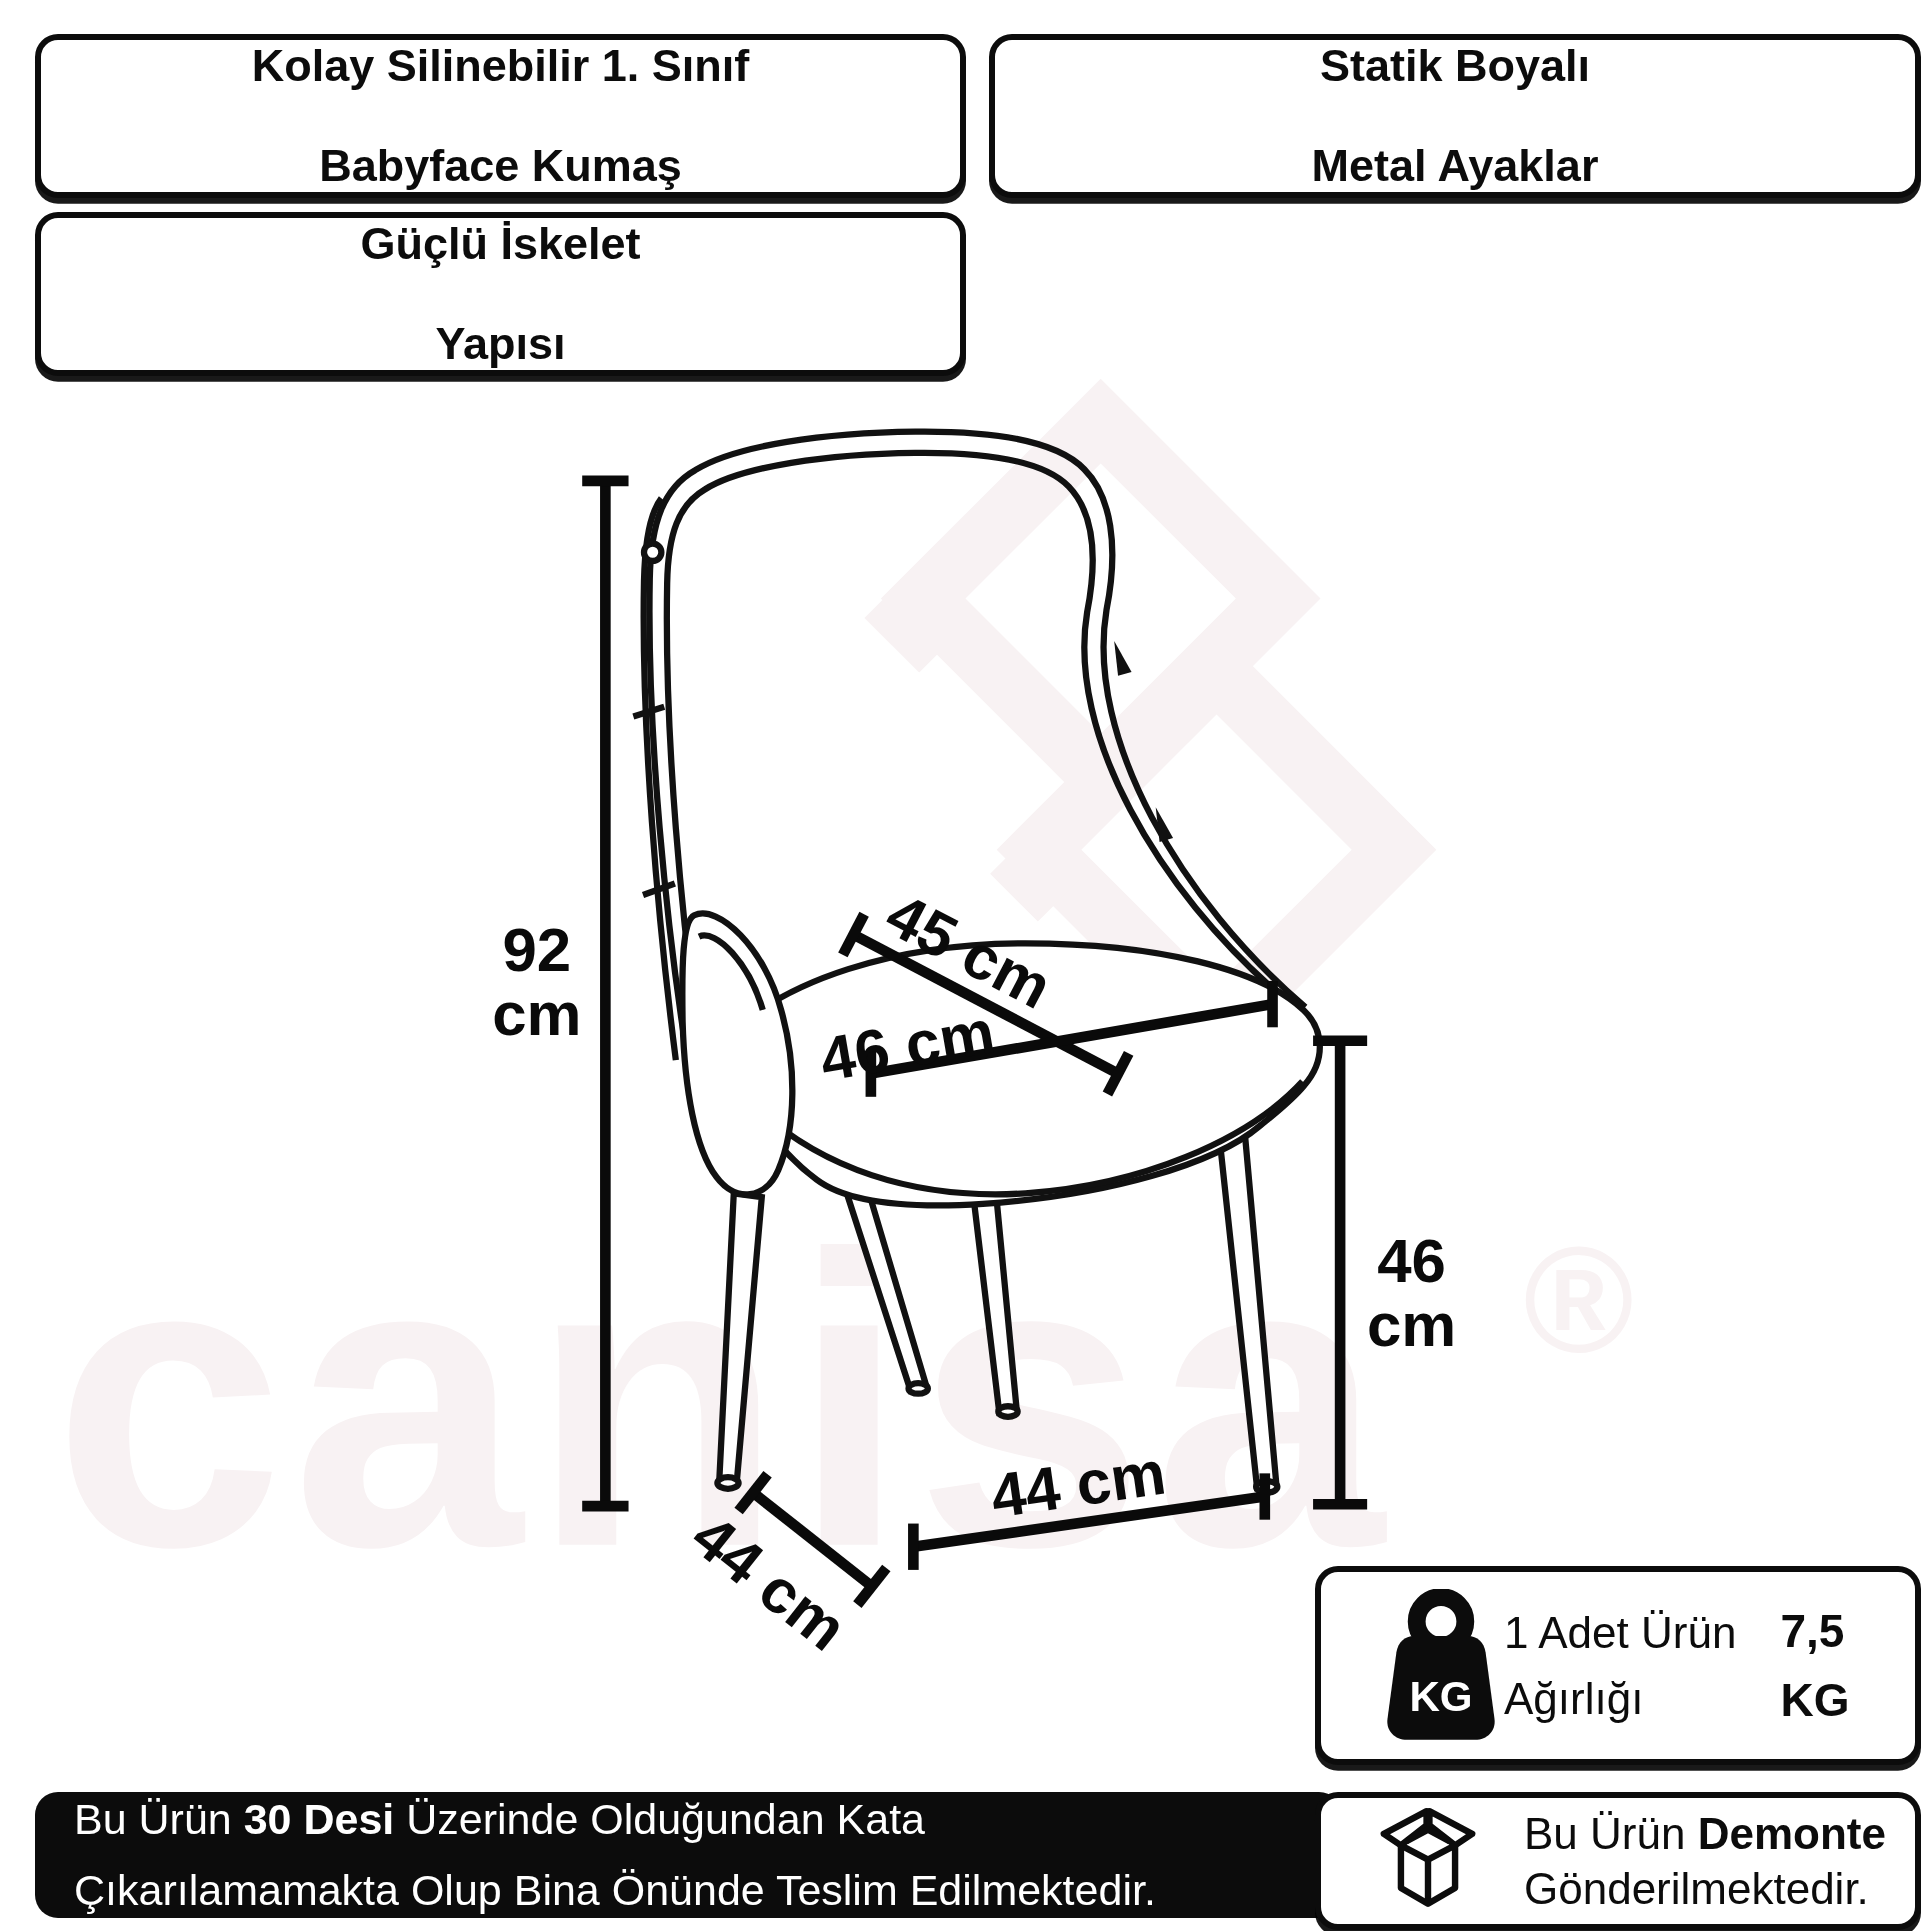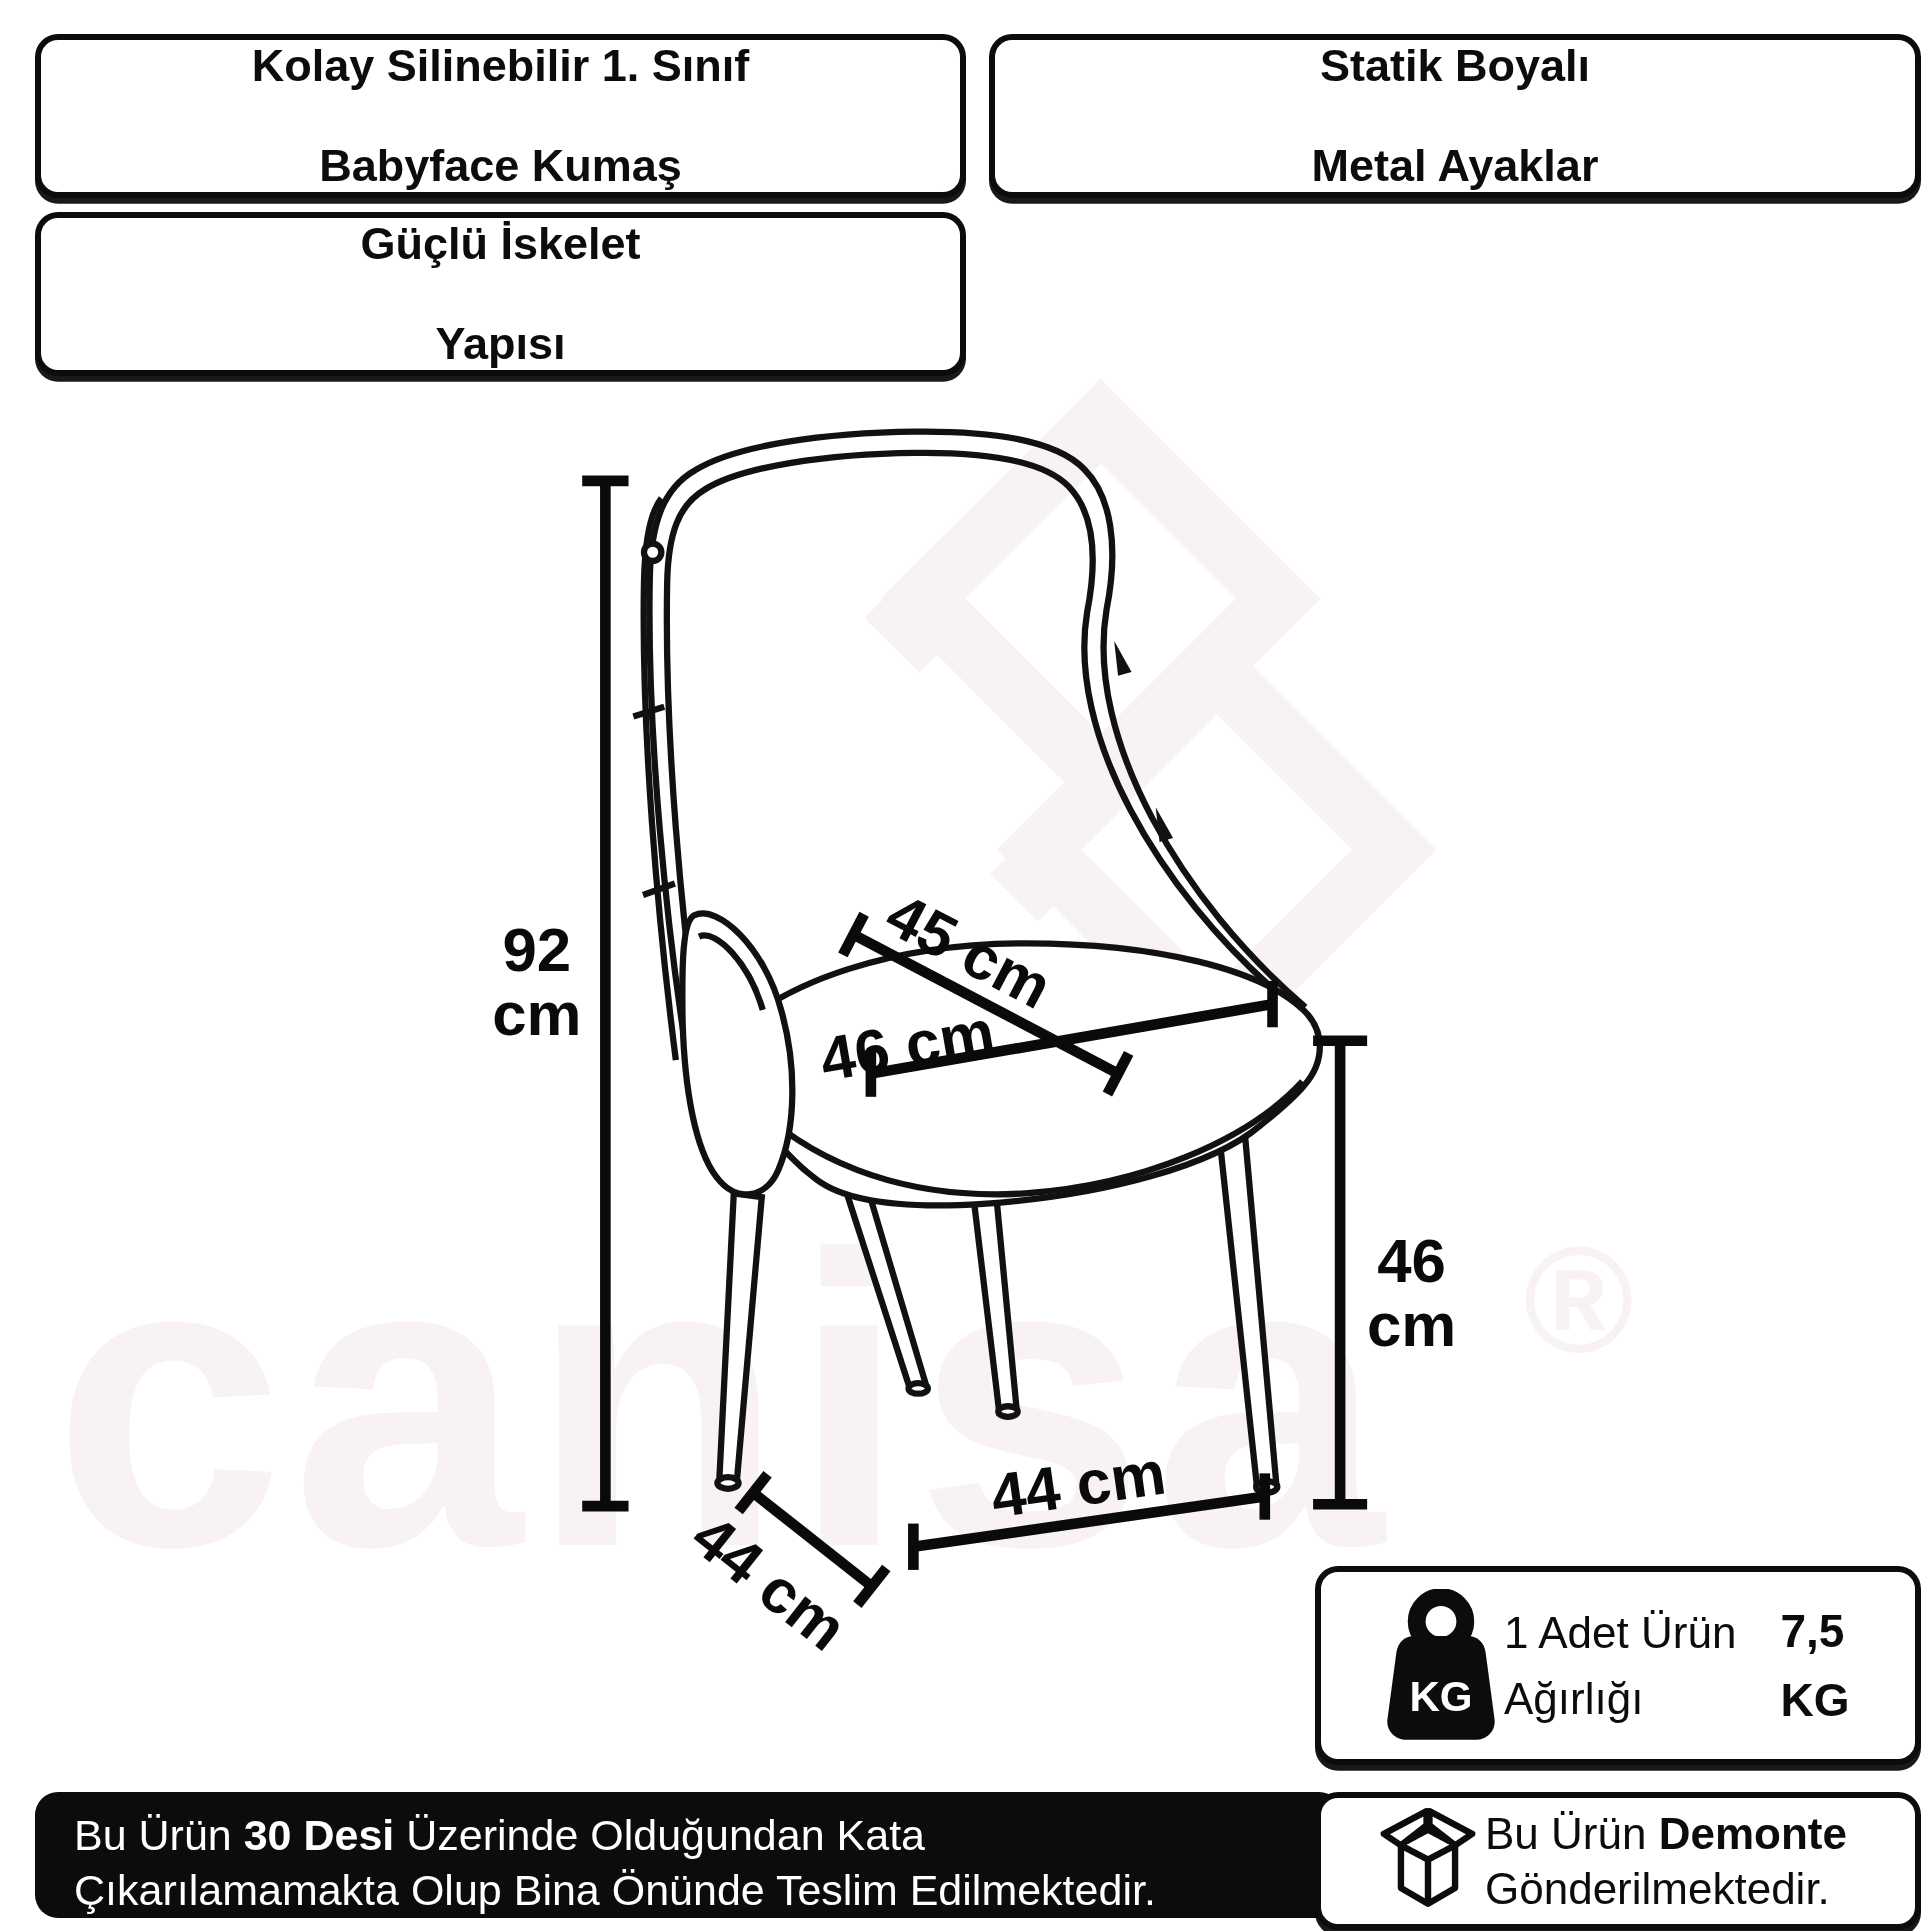--- a/index.html
+++ b/index.html
@@ -6,28 +6,28 @@
   #page{position:relative;width:1931px;height:1931px;background:#ffffff;overflow:hidden;
         font-family:"Liberation Sans",sans-serif;color:#0c0c0c;}
   .fbox{position:absolute;background:#fff;border:6.8px solid #0c0c0c;border-radius:23px;
         box-shadow:0 5.8px 0 rgba(0,0,0,.9);display:flex;flex-direction:column;
         align-items:center;justify-content:center;text-align:center;
         font-weight:700;font-size:45px;line-height:1.42;gap:36px;}
   .fbox .l{white-space:nowrap;}
   .infobox{position:absolute;background:#fff;border:6.8px solid #0c0c0c;border-radius:23px;
         box-shadow:0 5.8px 0 rgba(0,0,0,.9);display:flex;align-items:center;}
   .blackbox{position:absolute;background:#0c0c0c;border-radius:23px;color:#fff;
-        display:flex;flex-direction:column;justify-content:flex-end;
+        display:flex;flex-direction:column;justify-content:space-between;
         font-size:43px;line-height:1.28;padding:0 19.3px 0 39px;}
   .blackbox b, .infobox b{font-weight:800;}
   .wt-text{flex:1;display:flex;align-items:center;justify-content:center;
         font-size:44px;line-height:1.5;font-weight:500;}
   .wt-text .big{font-weight:700;font-size:46px;}
   .dm-text{flex:1;display:flex;flex-direction:column;justify-content:center;
-        font-size:44px;line-height:1.25;font-weight:500;}
+        font-size:44px;line-height:1.25;font-weight:500;margin-left:39px;}
   .iconwrap{display:flex;align-items:center;justify-content:flex-end;}
   svg{display:block;}
   #chairsvg{position:absolute;left:0;top:0;}
   .dimline{stroke:#0a0a0a;stroke-width:11;fill:none;}
   .chline{stroke:#111;stroke-width:6.5;fill:none;}
   .chfill{stroke:#111;stroke-width:6.5;fill:#ffffff;}
   .dimtext{fill:#0a0a0a;font-weight:700;font-size:64px;}
 </style>
 </head>
 <body>

